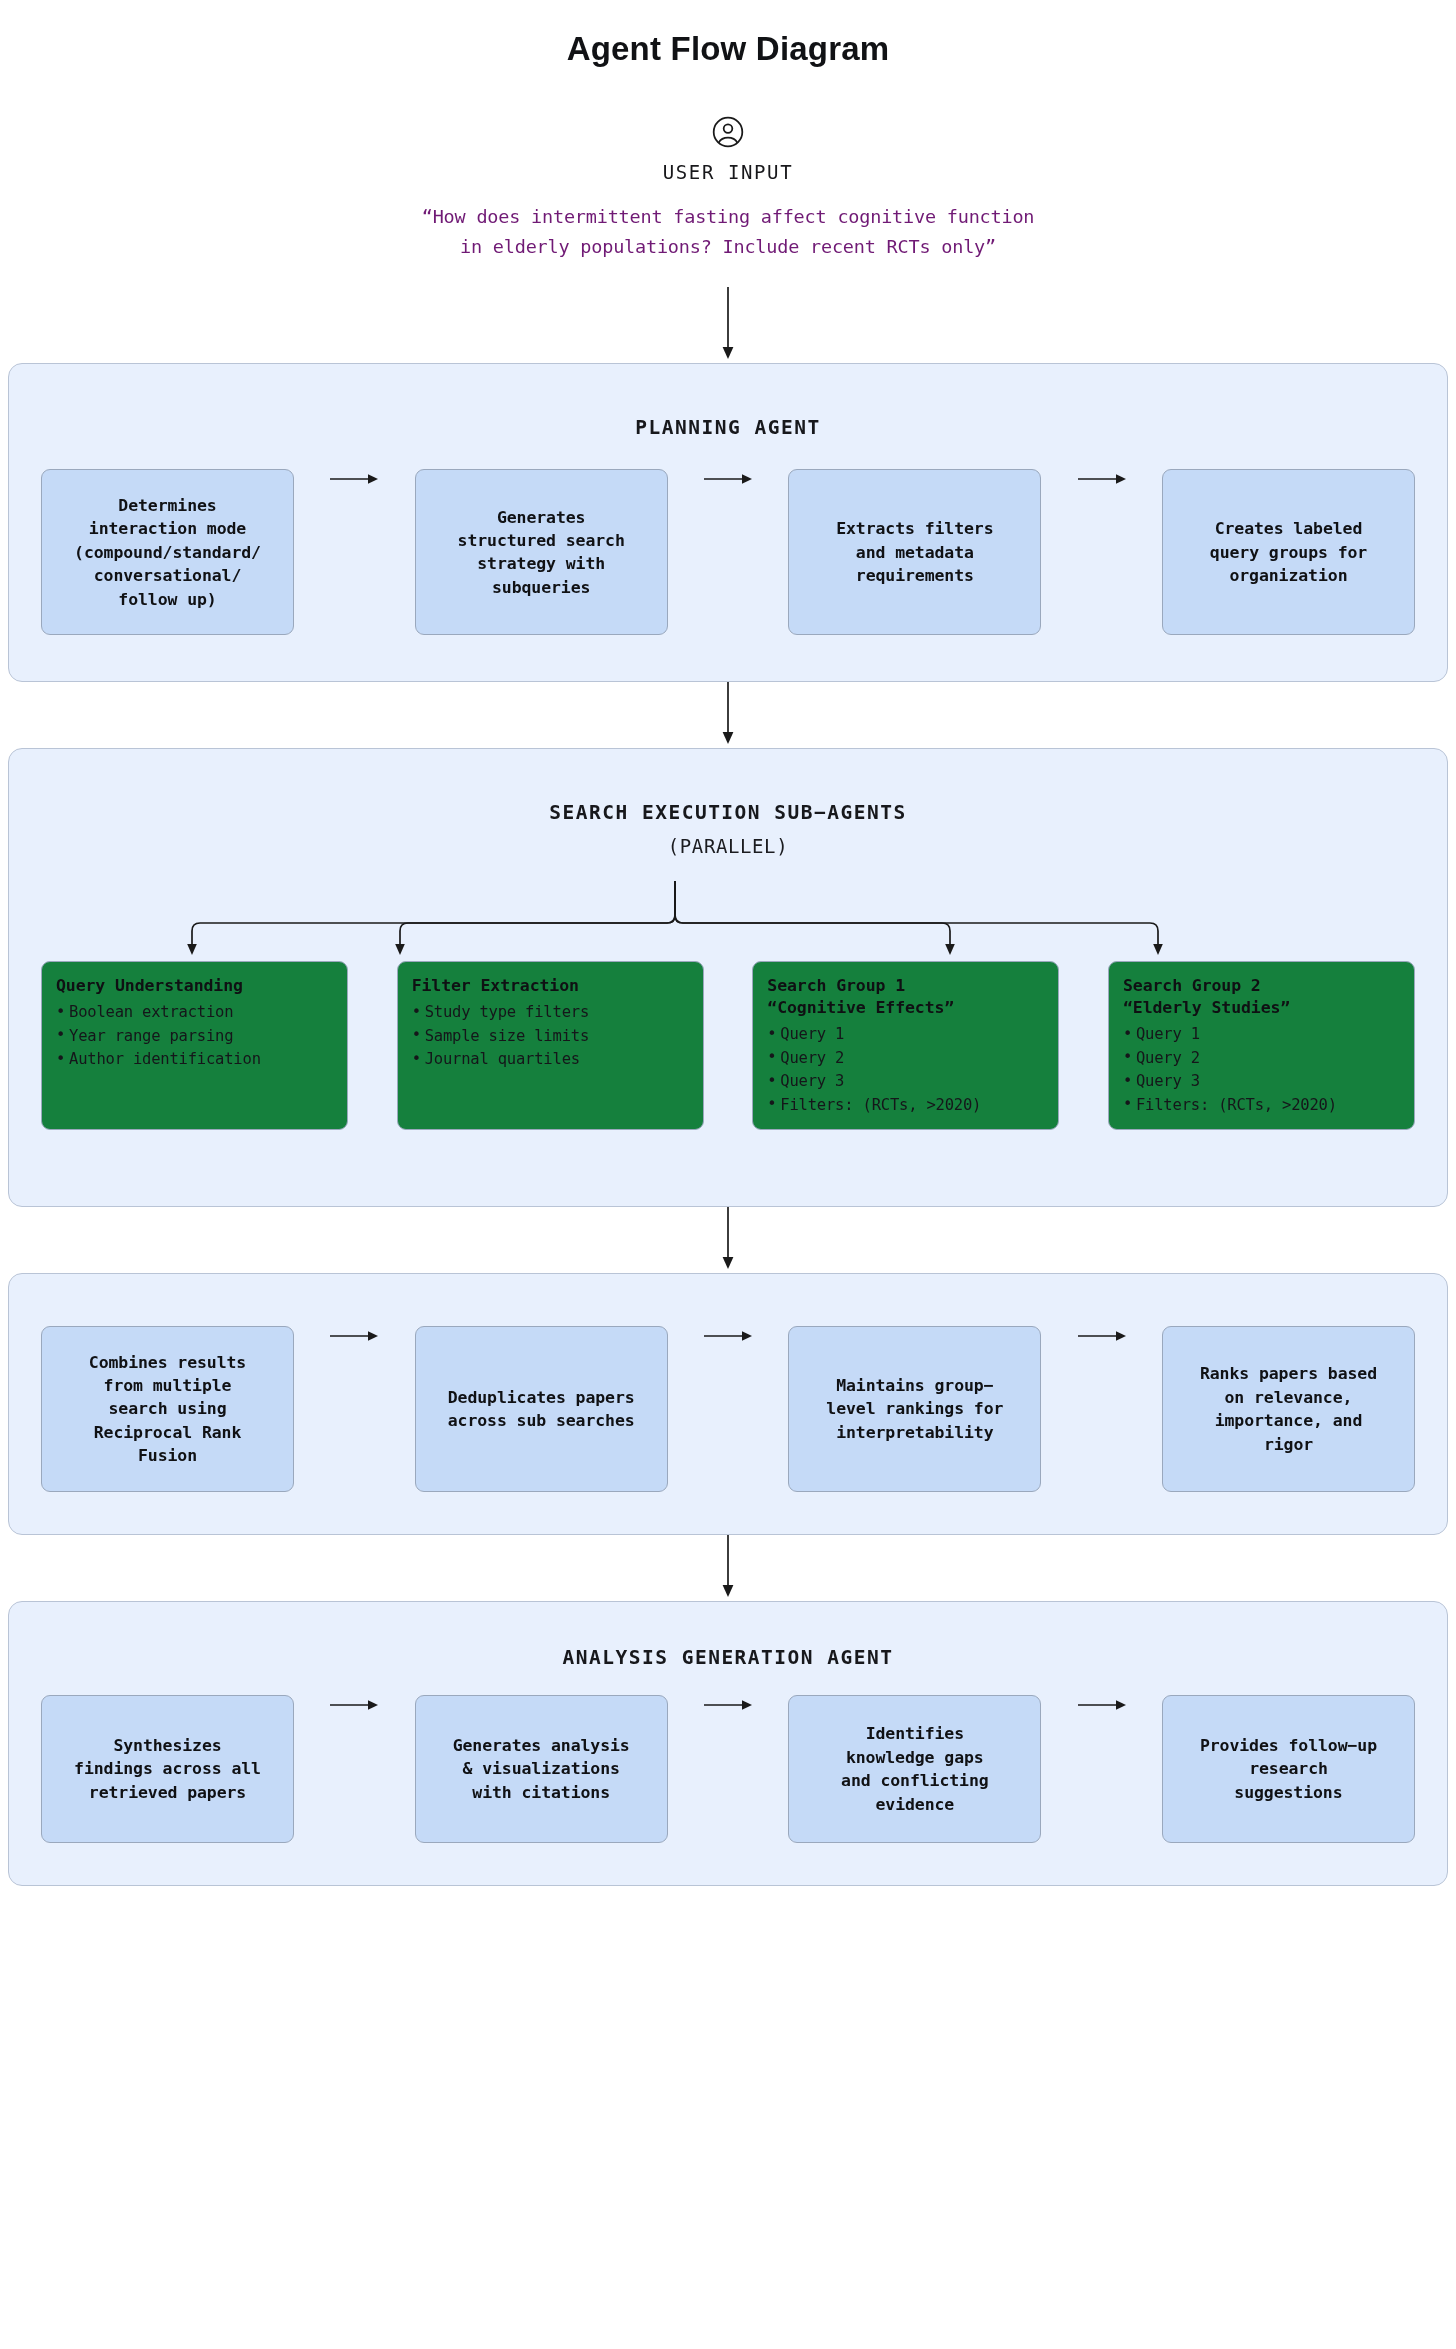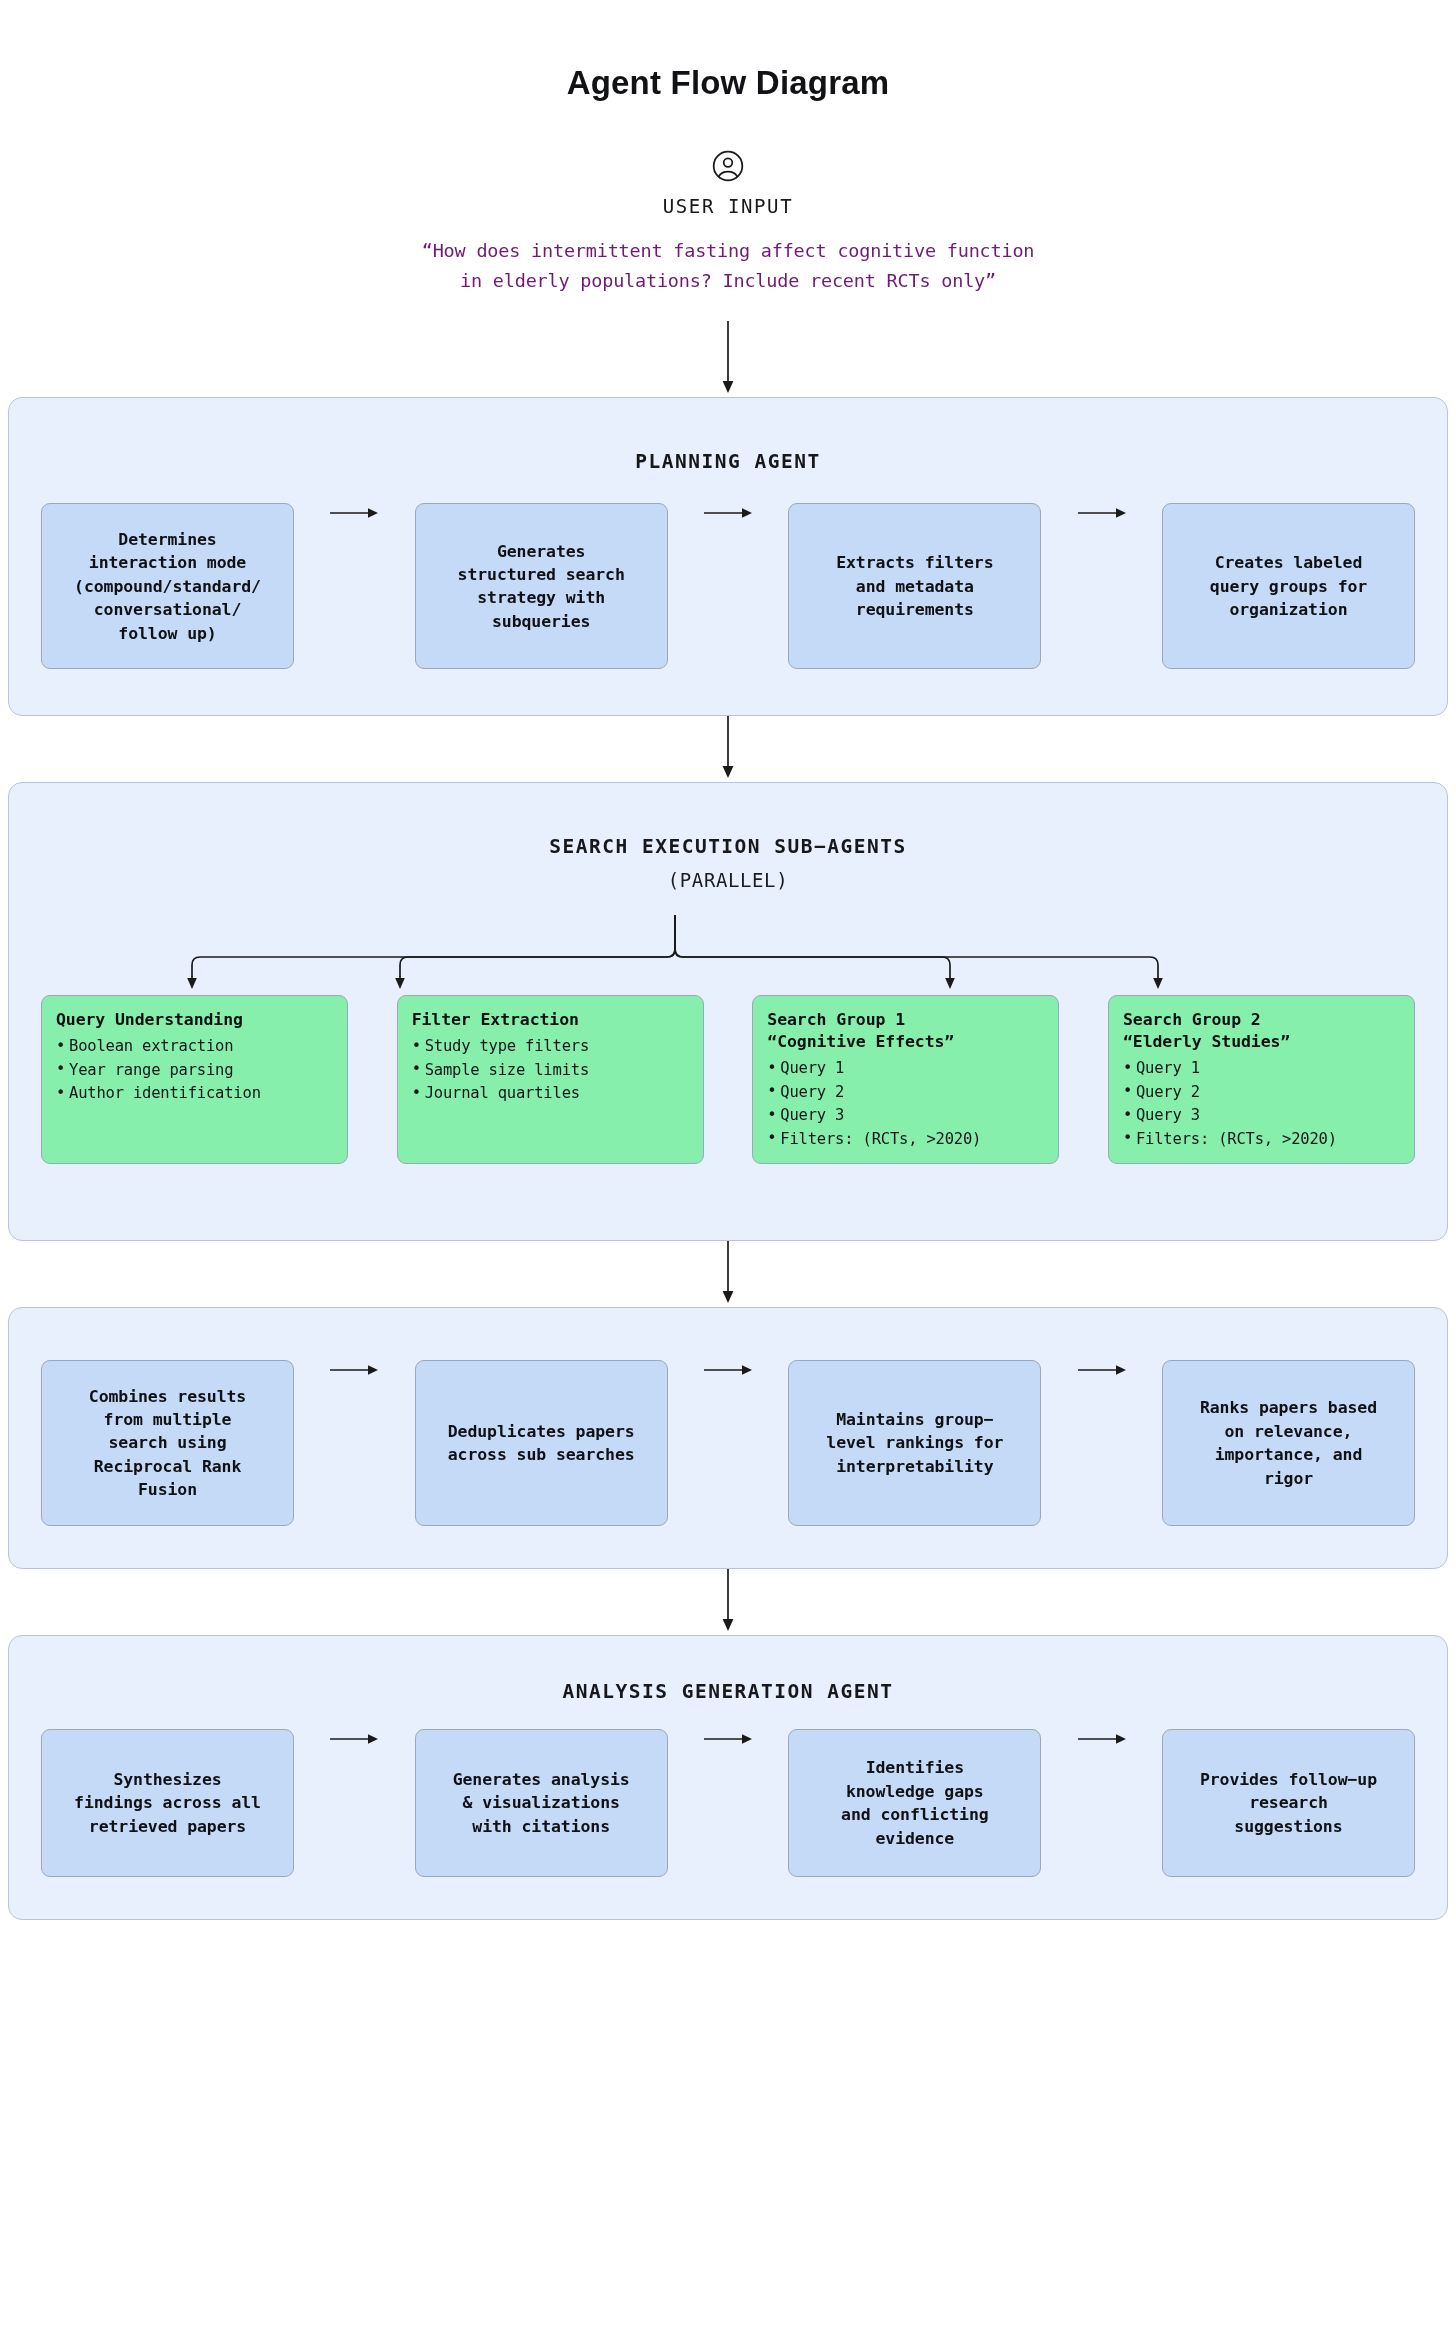--- a/index.html
+++ b/index.html
@@ -22,21 +22,21 @@
   }
 
   
   .title {
     text-align: center;
     font-family: "Liberation Sans", "DejaVu Sans", sans-serif;
     font-size: 33px;
     font-weight: bold;
     color: #111215;
     letter-spacing: 0.2px;
-    padding-top: 65px;
+    padding-top: 31px;
     line-height: 1.1;
   }
 
   
   .user-block {
     margin-top: 48px;
     text-align: center;
   }
   .user-icon {
     display: block;
@@ -136,21 +136,21 @@
   .subrow {
     display: flex;
     justify-content: space-between;
     padding: 0 2px;
     margin-top: 0px;
   }
   .subbox {
     width: 307px;
     min-height: 158px;
     box-sizing: border-box;
-    background: #86efac;
+    background: #15803d;
     border: 1px solid #9aa8bd;
     border-radius: 9px;
     padding: 13px 14px 12px 14px;
     text-align: left;
   }
   .subbox h4 {
     margin: 0;
     font-size: 16.5px;
     font-weight: bold;
     line-height: 1.32;

